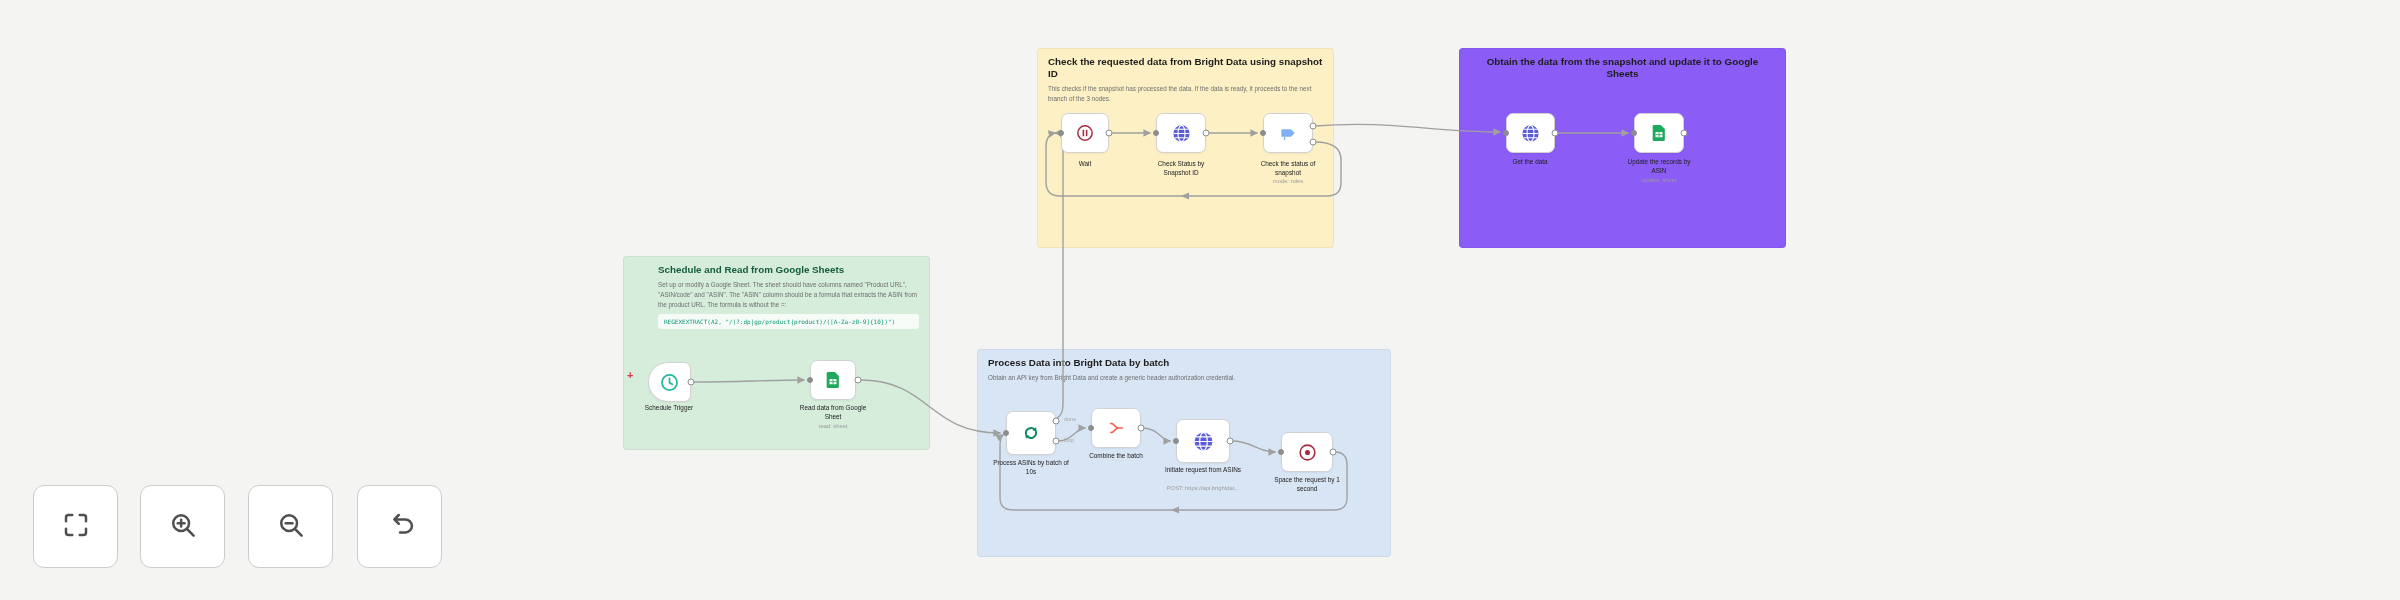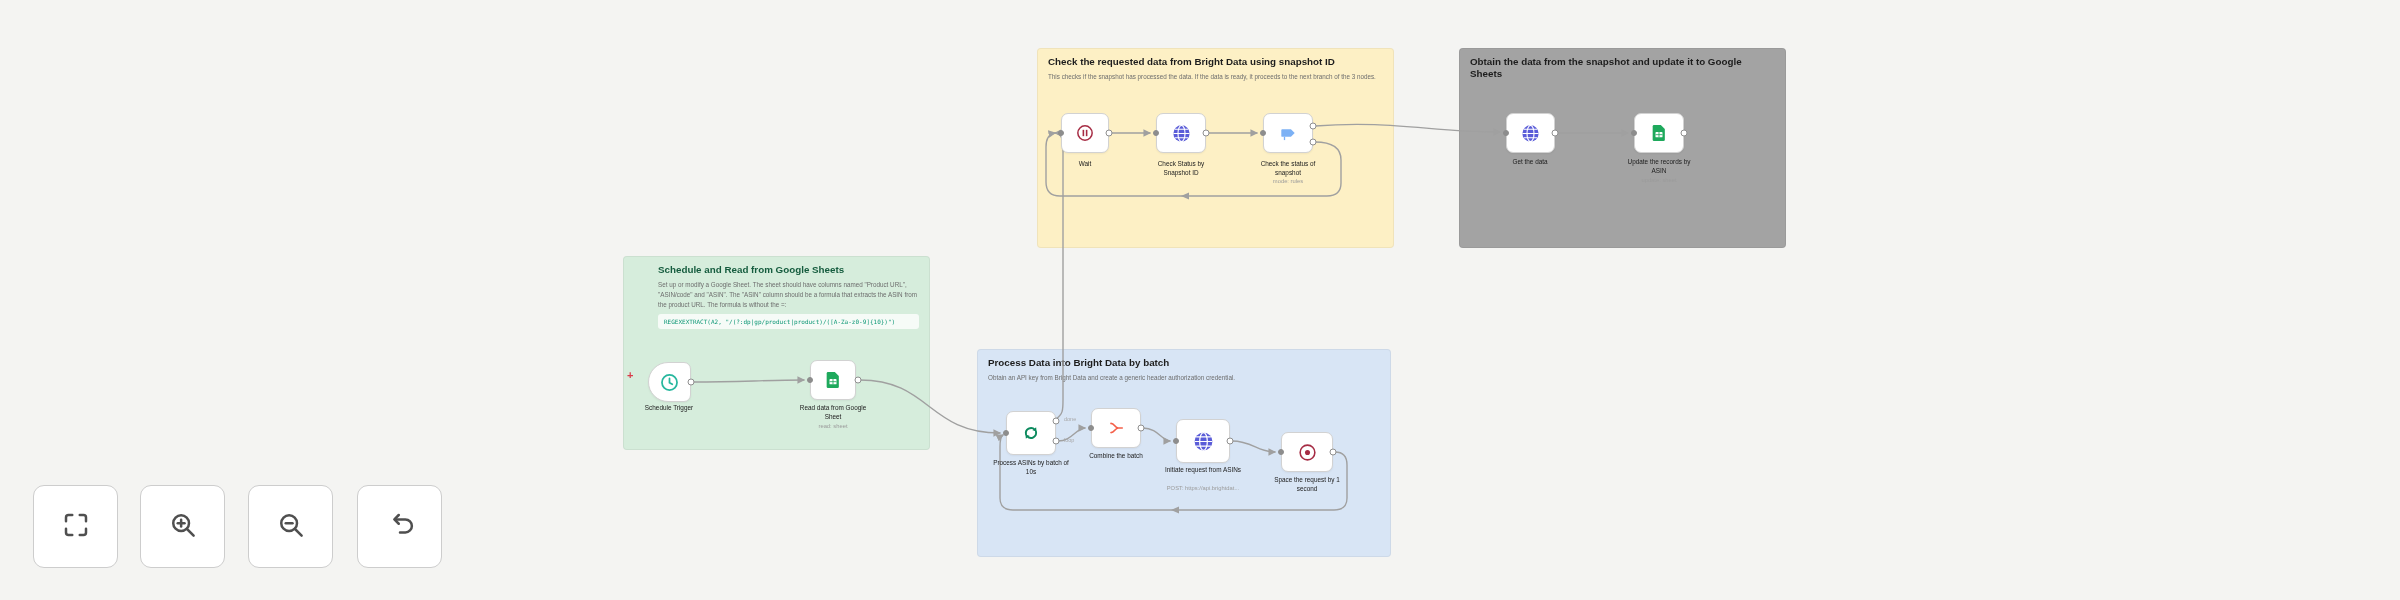--- a/index.html
+++ b/index.html
@@ -8,21 +8,21 @@
   
   .sticky{position:absolute;border-radius:4px;padding:7px 10px;box-sizing:border-box;
           border:1px solid rgba(0,0,0,.05);z-index:1;}
   .sticky-title{font-size:9.8px;font-weight:bold;color:#1d1d1d;margin-bottom:4px;line-height:1.25;}
   .sticky-title.green{color:#155c3e;}
   .sticky-body{font-size:6.3px;color:#6d6d6d;line-height:1.55;}
   .sticky-code{margin-top:5px;background:rgba(255,255,255,.78);border-radius:3px;padding:4px 6px;
                font-family:"DejaVu Sans Mono",monospace;font-size:6px;color:#0c9775;white-space:nowrap;overflow:hidden;}
   .st-green{background:#d6eddc;padding-left:34px;}
   .st-yellow{background:#fdf0c5;}
-  .st-red{background:#a3a3a3;}
+  .st-red{background:#8b5cf6;text-align:center;}
   .st-blue{background:#d8e5f5;}
 
   
   svg.edges{position:absolute;left:0;top:0;z-index:2;}
   svg.edges path.e{fill:none;stroke:#a0a0a0;stroke-width:1.4;stroke-linecap:round;}
 
   
   .node{position:absolute;background:#fff;border:1.4px solid #d2d2d2;border-radius:7px;
         display:flex;align-items:center;justify-content:center;
         box-shadow:0 1px 2px rgba(0,0,0,.05);z-index:4;box-sizing:border-box;cursor:pointer;}
@@ -48,21 +48,21 @@
 <body>
 
 <div class="canvas">
 
   <div class="sticky st-green" style="left:623px;top:256px;width:307px;height:194px;">
     <div class="sticky-title green">Schedule and Read from Google Sheets</div>
     <div class="sticky-body">Set up or modify a Google Sheet. The sheet should have columns named "Product URL", "ASIN/code" and "ASIN". The "ASIN" column should be a formula that extracts the ASIN from the product URL. The formula is without the =:</div>
     <div class="sticky-code">REGEXEXTRACT(A2, "/(?:dp|gp/product|product)/([A-Za-z0-9]{10})")</div>
   </div>
 
-  <div class="sticky st-yellow" style="left:1037px;top:48px;width:357px;height:200px;">
+  <div class="sticky st-yellow" style="left:1037px;top:48px;width:297px;height:200px;">
     <div class="sticky-title">Check the requested data from Bright Data using snapshot ID</div>
     <div class="sticky-body">This checks if the snapshot has processed the data. If the data is ready, it proceeds to the next branch of the 3 nodes.</div>
   </div>
 
   <div class="sticky st-red" style="left:1459px;top:48px;width:327px;height:200px;">
     <div class="sticky-title">Obtain the data from the snapshot and update it to Google Sheets</div>
   </div>
 
   <div class="sticky st-blue" style="left:977px;top:349px;width:414px;height:208px;">
     <div class="sticky-title">Process Data into Bright Data by batch</div>

